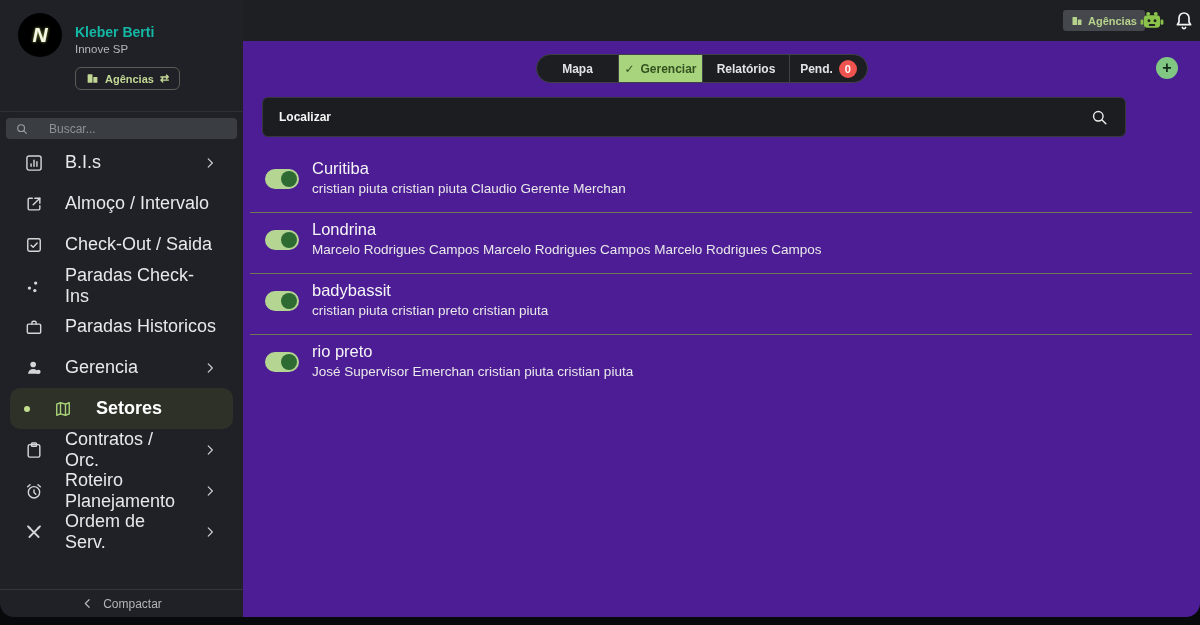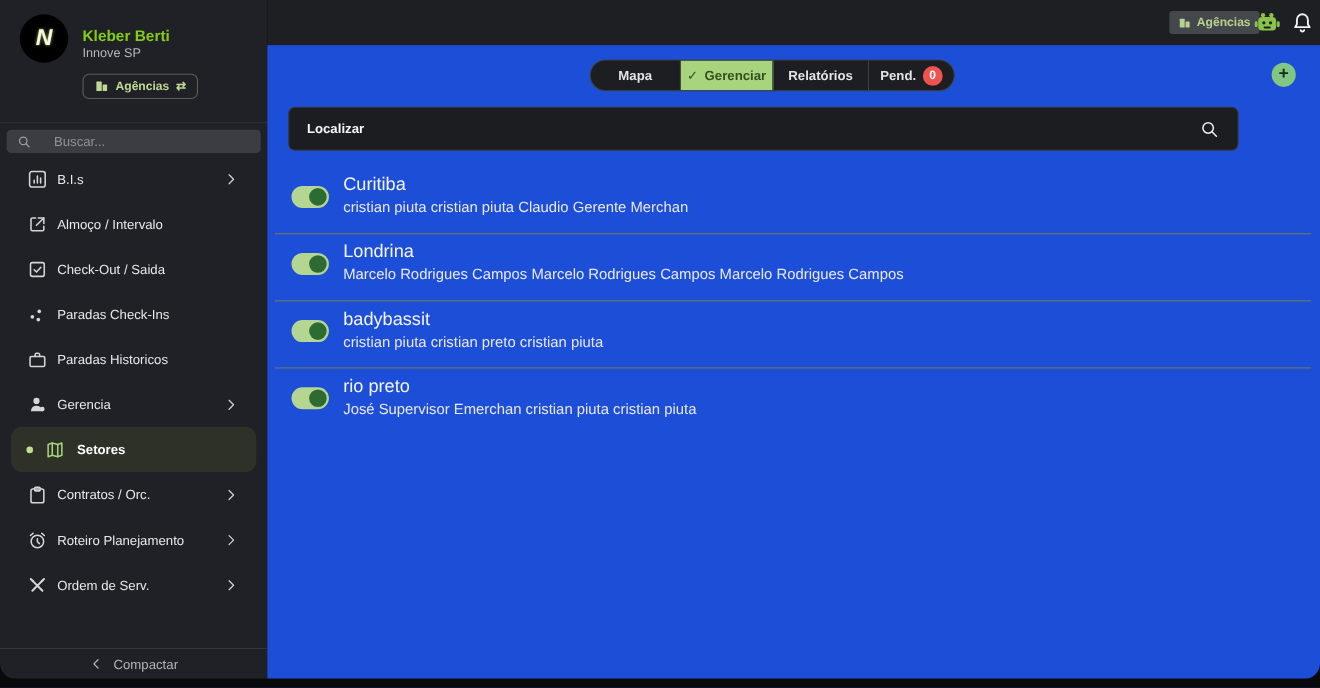--- a/index.html
+++ b/index.html
@@ -10,34 +10,34 @@
         border-radius:0 0 14px 14px; overflow:hidden; }
 
   
   .sidebar{ position:absolute; left:0; top:0; bottom:0; width:243px;
             background:#1f2126; display:flex; flex-direction:column; }
   .sb-header{ position:relative; height:112px; border-bottom:1px solid #2c2f34; flex:none; }
   .avatar{ position:absolute; left:18px; top:13px; width:44px; height:44px; border-radius:50%;
            background:#000; display:flex; align-items:center; justify-content:center; }
   .avatar span{ font-style:italic; font-weight:bold; font-size:21px; color:#f4f6e6;
                 text-shadow:0 0 3px #9fb24c; }
-  .user-name{ position:absolute; left:75px; top:24px; font-size:14px; font-weight:bold; color:#84cc16; }
+  .user-name{ position:absolute; left:75px; top:24px; font-size:14px; font-weight:bold; color:#14b8a6; }
   .user-org{ position:absolute; left:75px; top:43px; font-size:11.5px; color:#b5b7ba; }
   .sb-agencias{ position:absolute; left:75px; top:67px; height:23px; display:inline-flex;
                 align-items:center; gap:6px; padding:0 10px; border:1px solid #5a5e52;
                 border-radius:6px; color:#c2d795; font-size:11px; font-weight:bold;
                 background:transparent; cursor:pointer; }
   .sb-search{ margin:6px 6px 0; height:21px; background:#3a3d42; border-radius:4px;
               display:flex; align-items:center; padding:0 9px; gap:20px; flex:none; }
   .sb-search input{ flex:1; background:none; border:none; outline:none; color:#c7c9cc;
                     font-size:12px; font-family:inherit; }
   .sb-search input::placeholder{ color:#8f9296; }
   .menu{ flex:1; padding-top:3px; overflow:hidden; }
   .mi-row{ height:41px; display:flex; align-items:center; padding:0 26px 0 24px;
-           color:#e7e8ea; font-size:12px; cursor:pointer; }
+           color:#e7e8ea; font-size:18px; cursor:pointer;gap:13px; }
   .mi-row .ic{ width:22px; display:flex; margin-right:6px; flex:none; color:#d4d6d8; }
   .mi-row .chev{ margin-left:auto; display:flex; color:#cfd1d3; }
   .mi-row.active{ margin:0 10px; border-radius:10px; background:#2d3128;
                   padding:0 16px 0 14px; font-weight:bold; color:#ffffff; }
   .mi-row.active .ic{ color:#a8d178; margin-left:10px; margin-right:8px; }
   .dot{ width:6px; height:6px; border-radius:50%; background:#c3dd8e; flex:none; }
   .sb-footer{ height:28px; border-top:1px solid #33363b; display:flex; align-items:center;
               justify-content:center; gap:9px; color:#b3b5b8; font-size:12px; flex:none; cursor:pointer; }
 
   
@@ -52,21 +52,21 @@
                          border-left:5px solid transparent; border-right:5px solid transparent;
                          border-top:6px solid #cfd1d4; }
   .tb-agencias{ position:absolute; left:820px; top:10px; height:21px; background:#44474c;
                 border-radius:3px; display:flex; gap:5px; padding:0 8px; align-items:center;
                 color:#b7d28c; font-size:11px; font-weight:bold; cursor:pointer; border:none; }
   .tb-icon{ position:absolute; display:flex; cursor:pointer; }
   .robot{ left:896px; top:8px; }
   .bell{ left:929px; top:9px; }
 
   
-  .content{ position:absolute; left:243px; top:41px; right:0; bottom:0; background:#1d4ed8;text-decoration:underline; }
+  .content{ position:absolute; left:243px; top:41px; right:0; bottom:0; background:#4c1d95;text-decoration:underline; }
   .tabs{ position:absolute; left:293px; top:13px; height:29px; display:flex;
          border:1px solid #3e4146; border-radius:16px; overflow:hidden; background:#1c1e21; }
   .tab{ display:flex; align-items:center; justify-content:center; gap:6px; font-size:12px;
         font-weight:bold; color:#e2e4e6; border-right:1px solid #3e4146; cursor:pointer; }
   .tab:last-child{ border-right:none; }
   .tab.t0{ width:82px; } .tab.t1{ width:84px; } .tab.t2{ width:87px; } .tab.t3{ width:77px; }
   .tab.active{ background:#a8d47e; color:#33511f; }
   .badge{ width:18px; height:18px; border-radius:50%; background:#ef5350; color:#fff;
           font-size:11px; font-weight:bold; display:flex; align-items:center; justify-content:center; }
   .fab{ position:absolute; left:913px; top:16px; width:22px; height:22px; border-radius:50%;

